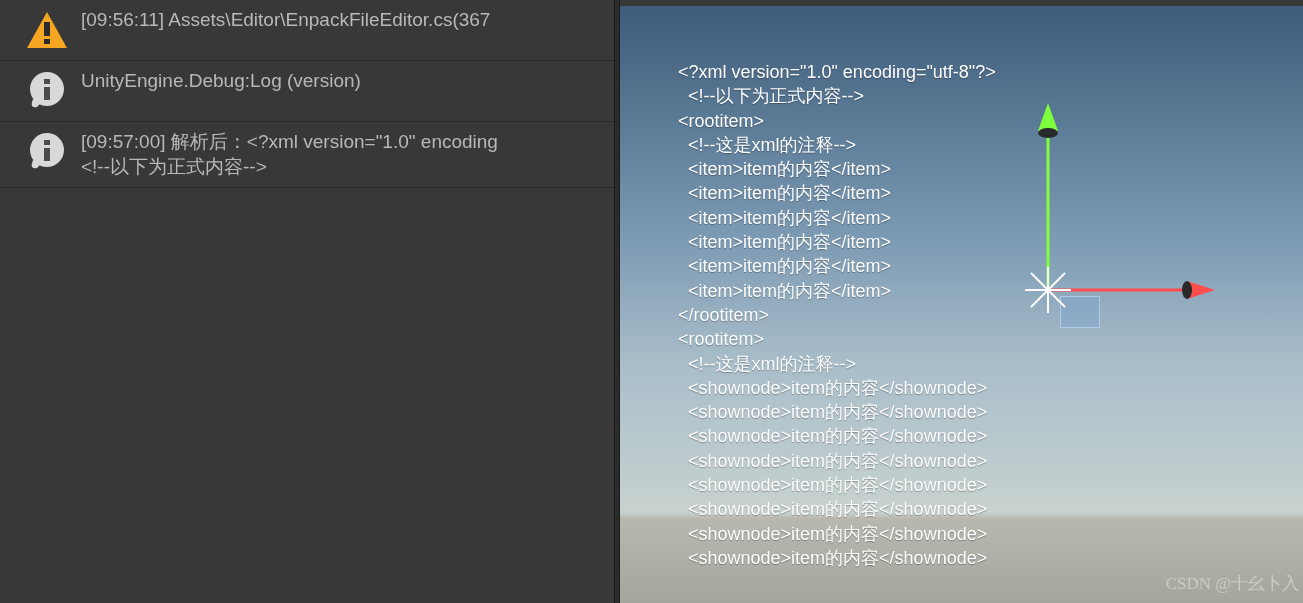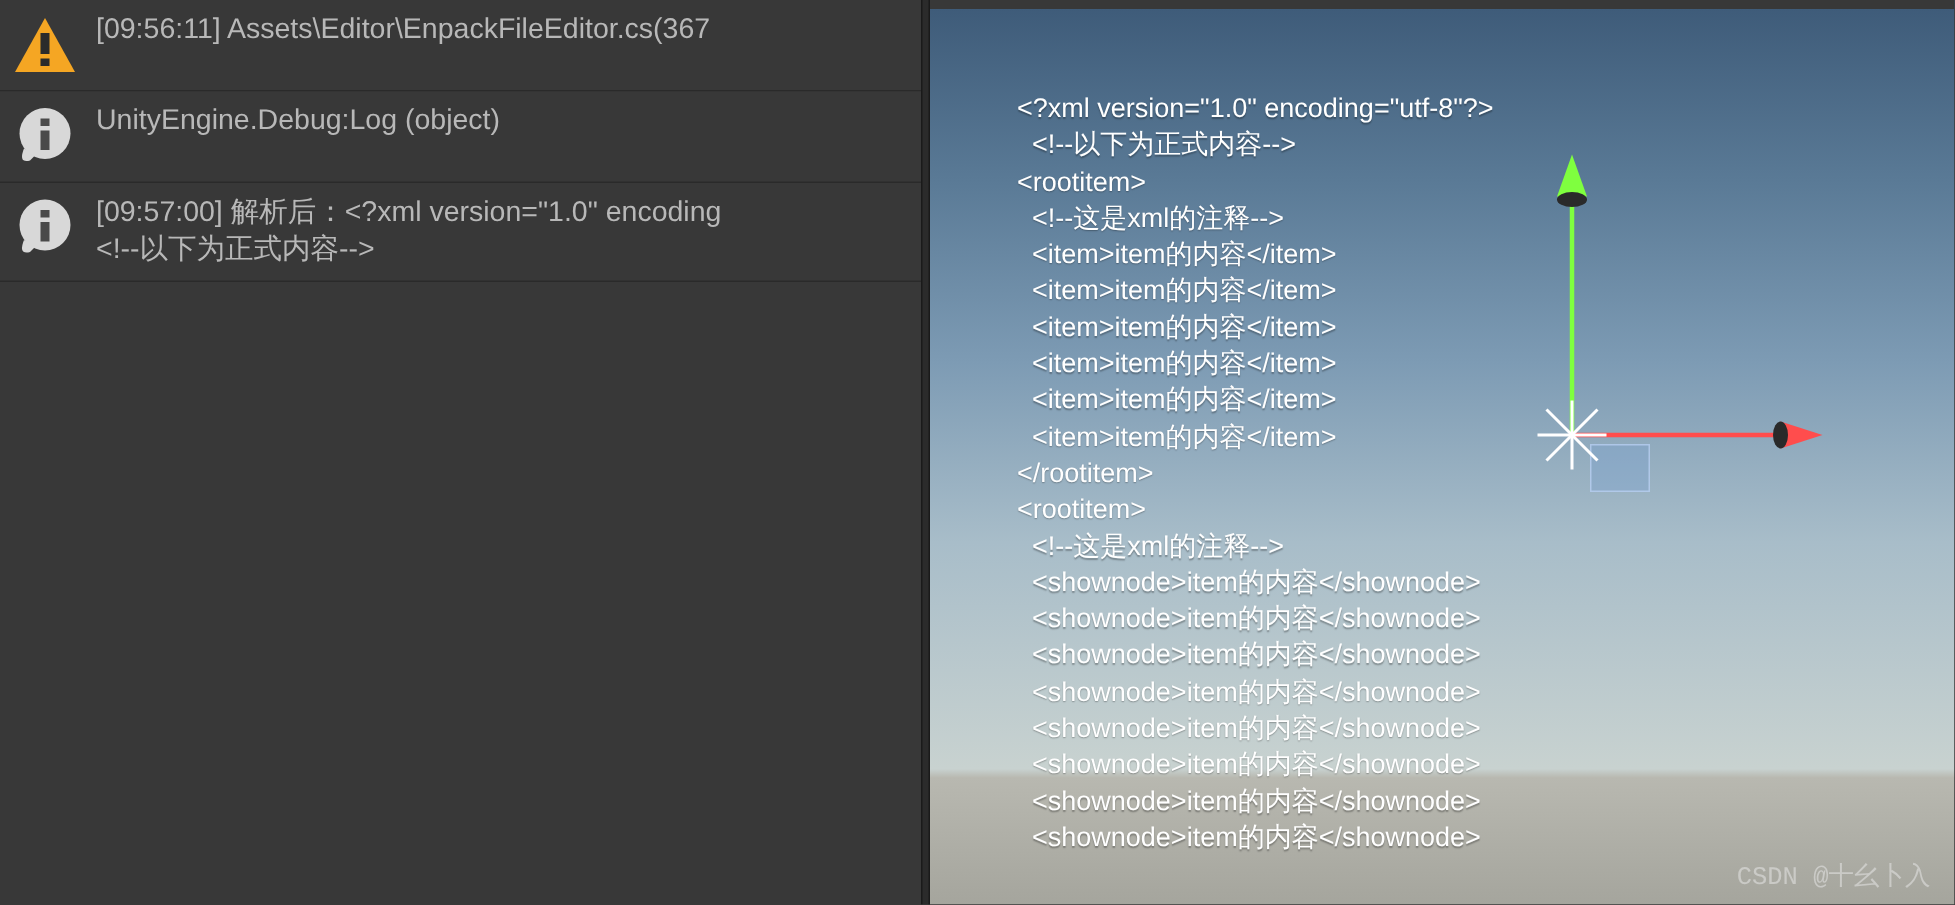--- a/index.html
+++ b/index.html
@@ -14,21 +14,21 @@
     .console-panel {
       width: 614px;
       height: 100%;
       background: #383838;
       display: flex;
       flex-direction: column;
     }
     .console-entry {
       display: flex;
       align-items: flex-start;
-      padding: 8px 10px 8px 8px;
+      padding: 8px 10px 8px 25px;
       border-bottom: 1px solid #2a2a2a;
       cursor: pointer;
     }
     .console-entry:not(.alt) { background: #383838; }
     .console-icon {
       width: 44px;
       height: 44px;
       flex-shrink: 0;
       margin-right: 12px;
       display: flex;
@@ -88,24 +88,24 @@
       position: absolute;
       top: 95px;
       right: 80px;
       width: 200px;
       height: 230px;
       pointer-events: none;
     }
     .watermark {
       position: absolute;
       bottom: 8px;
-      right: 16px;
+      right: 4px;
       color: rgba(230,230,230,0.55);
       font-size: 17px;
-      font-family: Liberation Mono, monospace;
+      font-family: Liberation Serif, serif;
       margin-left: 39px;
     }
     .selection-box {
       position: absolute;
       left: 440px;
       top: 296px;
       width: 40px;
       height: 32px;
       background: rgba(120,160,210,0.35);
       border: 1px solid rgba(200,220,255,0.6);
@@ -127,21 +127,21 @@
     </div>
     <div class="console-entry">
       <div class="console-icon">
         <svg width="44" height="44" viewBox="0 0 44 44">
           <circle cx="22" cy="20" r="17" fill="#d8d8d8"></circle>
           <rect x="19" y="10" width="6" height="5" fill="#4a4a4a"></rect>
           <rect x="19" y="18" width="6" height="13" fill="#4a4a4a"></rect>
           <path d="M 8 30 Q 4 40 12 38 L 16 34 Z" fill="#d8d8d8"></path>
         </svg>
       </div>
-      <div class="console-text"><span class="line2">UnityEngine.Debug:Log (object)</span></div>
+      <div class="console-text"><span class="line2">UnityEngine.Debug:Log (version)</span></div>
     </div>
     <div class="console-entry">
       <div class="console-icon">
         <svg width="44" height="44" viewBox="0 0 44 44">
           <circle cx="22" cy="20" r="17" fill="#d8d8d8"></circle>
           <rect x="19" y="10" width="6" height="5" fill="#4a4a4a"></rect>
           <rect x="19" y="18" width="6" height="13" fill="#4a4a4a"></rect>
           <path d="M 8 30 Q 4 40 12 38 L 16 34 Z" fill="#d8d8d8"></path>
         </svg>
       </div>

